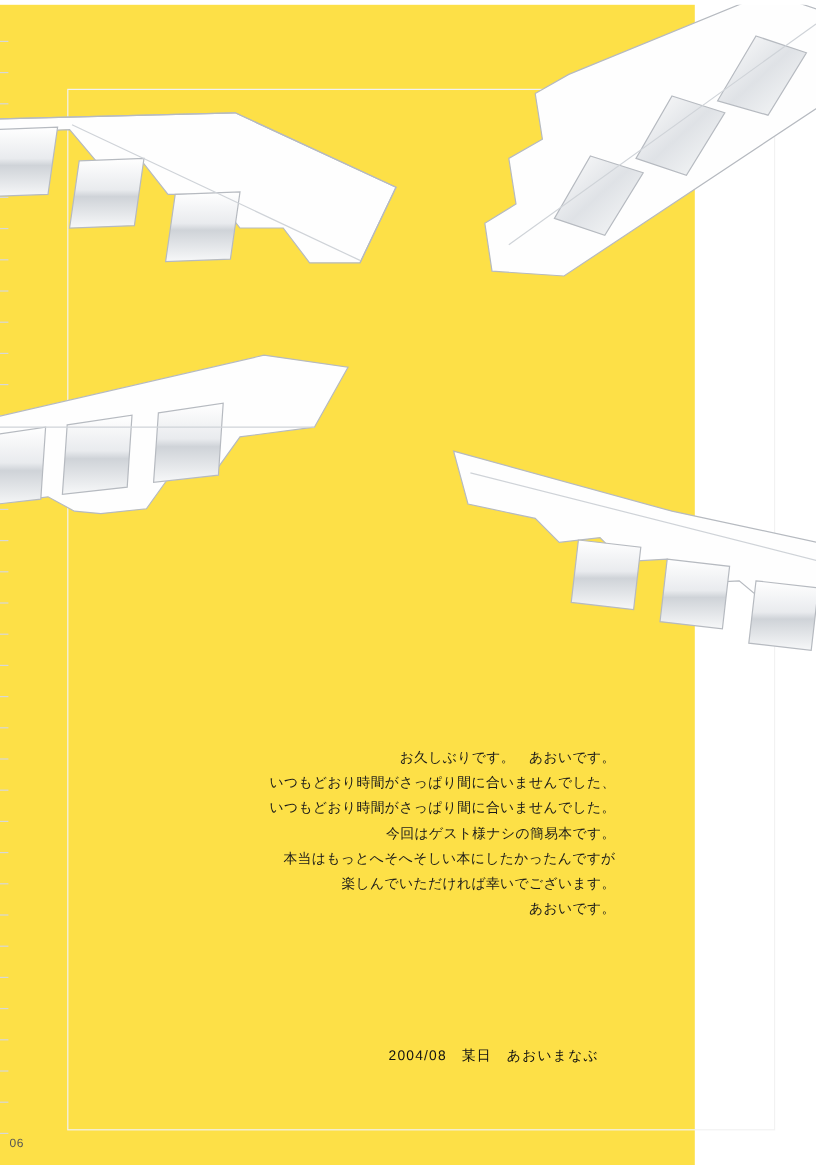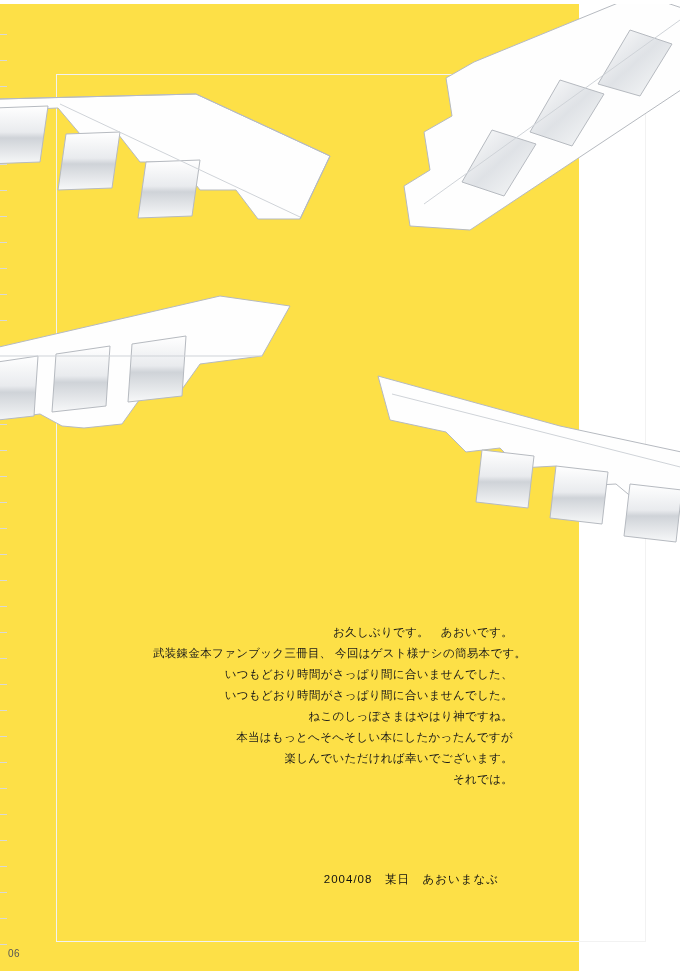--- a/index.html
+++ b/index.html
@@ -187,26 +187,25 @@
       <path d="M 378 372 L 560 422 L 700 452 L 700 498 L 640 500 L 616 480 L 580 482 L 556 462 L 520 464 L 500 444 L 466 448 L 446 428 L 390 416 Z"></path>
       <path d="M 482 446 L 534 452 L 528 504 L 476 498 Z" fill="url(#shade)"></path>
       <path d="M 556 462 L 608 468 L 602 520 L 550 514 Z" fill="url(#shade)"></path>
       <path d="M 630 480 L 682 486 L 676 538 L 624 532 Z" fill="url(#shade)"></path>
       <path d="M 392 390 L 700 468" fill="none" stroke="#cfd3d8"></path>
     </g>
   </svg>
 
   <div class="message">
     <div class="line">お久しぶりです。　あおいです。</div>
-    <div class="line">武装錬金本ファンブック三冊目、 今回はゲスト様ナシの簡易本です。</div>
     <div class="line">いつもどおり時間がさっぱり間に合いませんでした、</div>
     <div class="line">いつもどおり時間がさっぱり間に合いませんでした。</div>
-    <div class="line">ねこのしっぽさまはやはり神ですね。</div>
+    <div class="line">今回はゲスト様ナシの簡易本です。</div>
     <div class="line">本当はもっとへそへそしい本にしたかったんですが</div>
     <div class="line">楽しんでいただければ幸いでございます。</div>
-    <div class="line">それでは。</div>
+    <div class="line">あおいです。</div>
   </div>
 
   <div class="signature">2004/08　某日　あおいまなぶ</div>
 
   <div class="folio">06</div>
 
 </div>
 
 </body></html>

